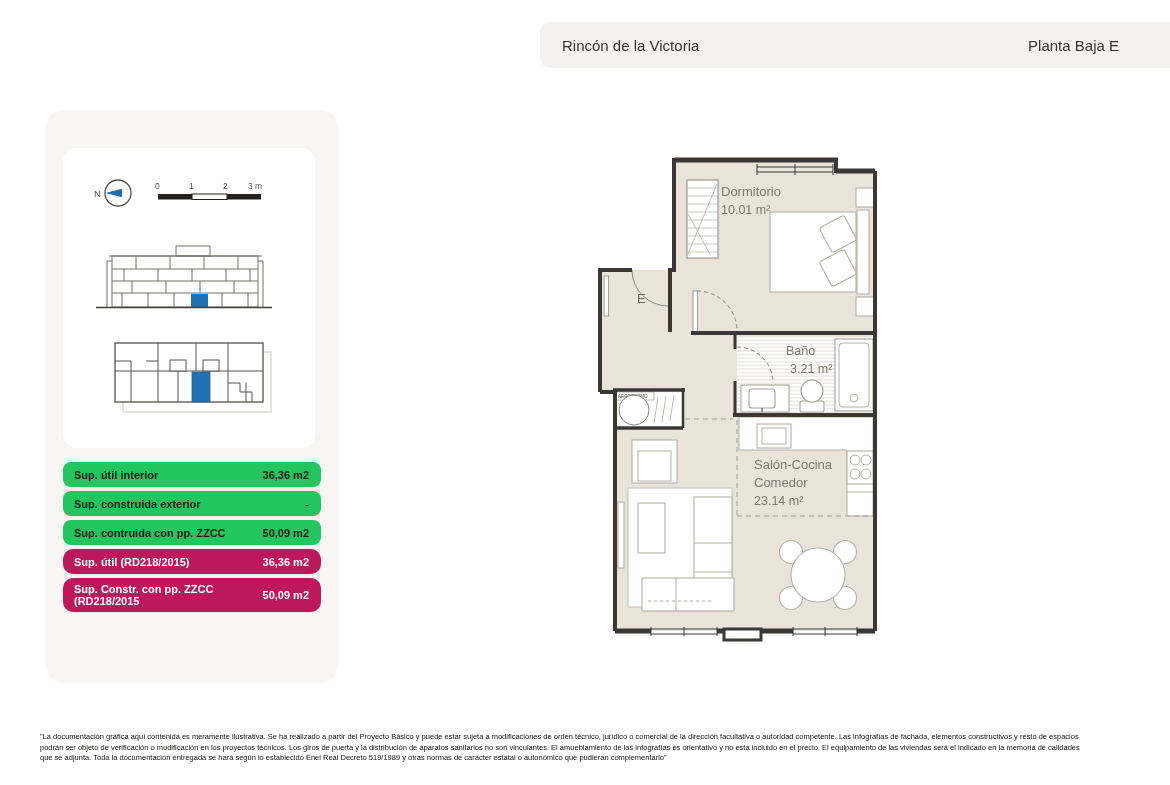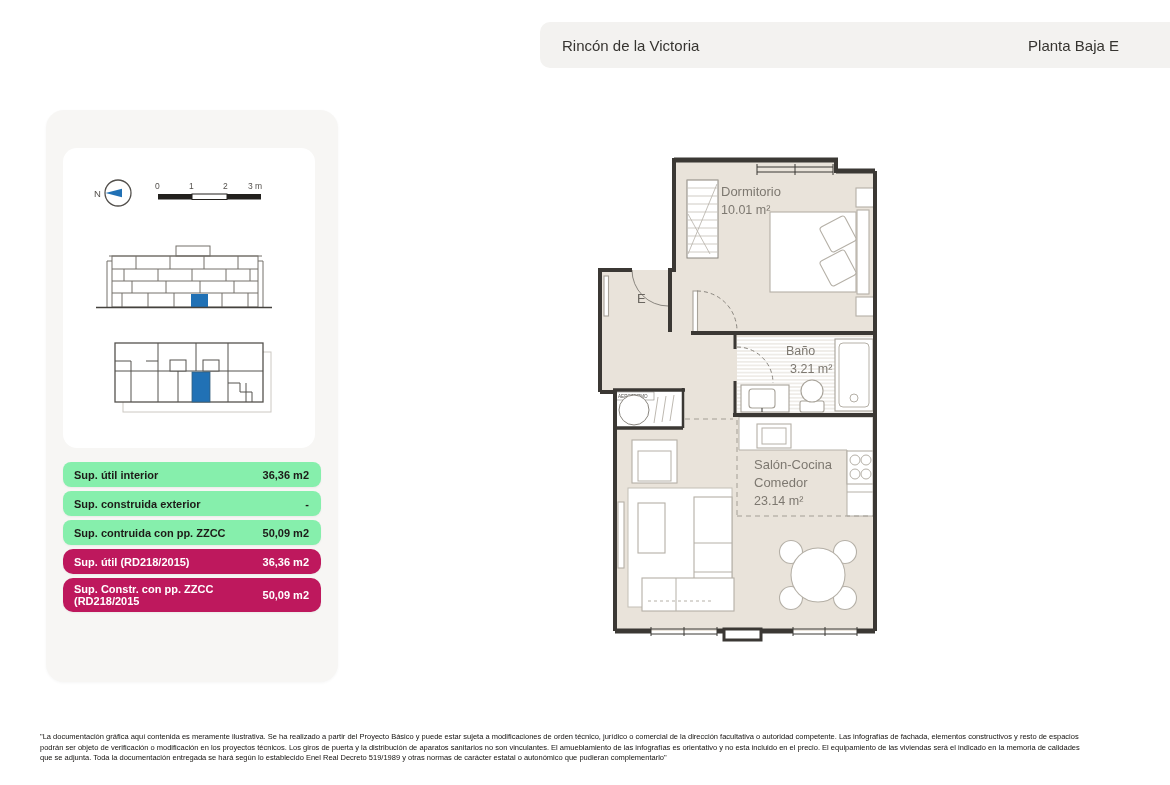--- a/index.html
+++ b/index.html
@@ -12,21 +12,21 @@
      justify-content:space-between;padding:0 64px 0 22px;box-sizing:border-box;}
   .header-bar .htxt{font-size:15px;color:#363430;}
 
   
   .info-card{position:absolute;left:46px;top:110px;width:292px;height:572px;
      background:#f7f6f4;border-radius:18px;box-shadow:0 1px 3px rgba(0,0,0,0.04);
      box-sizing:border-box;padding:38px 17px 0 17px;}
   .diagram-panel{width:252px;height:300px;background:#ffffff;border-radius:14px;overflow:hidden;}
   .surfaces{margin-top:14px;}
   .surfaces h3{margin:0 0 7px 2px;font-size:12px;line-height:15px;font-weight:bold;color:#1d1b18;}
-  .srow{display:flex;justify-content:space-between;align-items:center;background:#86efac;
+  .srow{display:flex;justify-content:space-between;align-items:center;background:#22c55e;
      border-radius:8px;min-height:25px;margin-bottom:4px;padding:0 12px 0 11px;
      font-size:11px;font-weight:bold;color:#1d1b18;box-shadow:0 1px 2px rgba(0,0,0,0.05);}
   .srow .lab{line-height:12px;}
   .srow .val{white-space:nowrap;margin-left:8px;}
   .srow.dark{background:#be185d;color:#ffffff;border-radius:10px;}
   .srow.two-line{min-height:34px;}
 
   
   .plan-wrap{position:absolute;left:593px;top:157px;width:300px;height:486px;}
   svg text{font-family:"Liberation Sans",sans-serif;}

